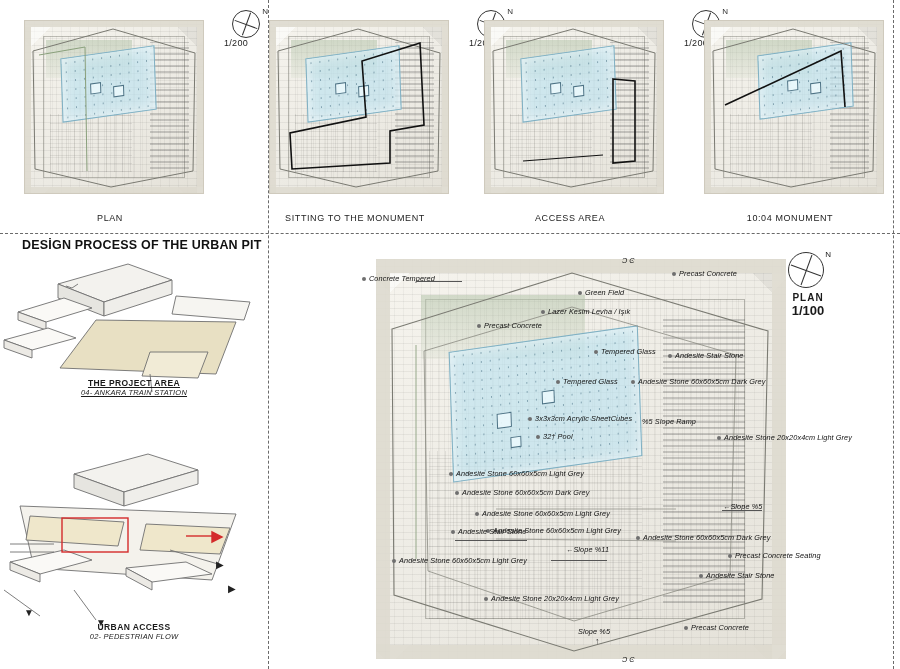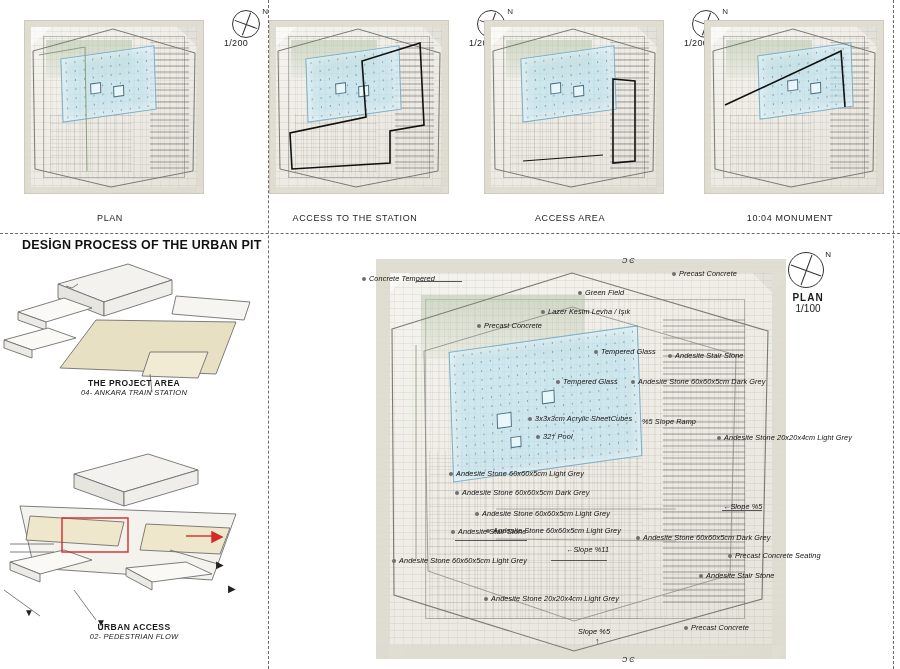--- a/index.html
+++ b/index.html
@@ -119,21 +119,21 @@
 
   
   .rightpane{position:absolute;left:270px;top:234px;width:630px;height:435px;}
   .bigplan{
     position:absolute;left:106px;top:25px;width:410px;height:400px;
   }
   .plan-label{
     position:absolute;right:52px;top:58px;text-align:center;width:80px;
   }
   .plan-label .pl1{font-size:10px;font-weight:bold;letter-spacing:1px;}
-  .plan-label .pl2{font-size:10px;}
+  .plan-label .pl2{font-size:13px;font-weight:bold;}
   .northbig{position:absolute;right:72px;top:18px;width:40px;height:40px;}
   .northbig .nb{
     position:absolute;left:0;top:0;width:34px;height:34px;border-radius:50%;border:1px solid #333;
   }
   .northbig .nb:before,.northbig .nb:after{content:"";position:absolute;background:#333;}
   .northbig .nb:before{left:50%;top:1px;width:1px;height:32px;margin-left:-.5px;transform:rotate(20deg);}
   .northbig .nb:after{left:1px;top:50%;height:1px;width:32px;margin-top:-.5px;transform:rotate(20deg);}
   .northbig .nlab{position:absolute;right:-8px;top:-3px;font-size:8px;}
 
   
@@ -205,21 +205,21 @@
           <polygon points="8,30 88,8 170,32 168,150 86,166 10,148" fill="none" stroke="#7a7a72" stroke-width="1"></polygon>
           <path d="M150,22 L92,40 L96,96 L20,112 L22,148 L120,142 L120,110 L154,104 Z" fill="none" stroke="#111" stroke-width="1.6"></path>
         </svg>
       </div>
       <div class="northwrap" style="left:222px;">
         <div class="north">
             <span class="nlabel">N</span>
           </div>
       </div>
       <div class="scale" style="left:214px;">1/200</div>
-      <div class="caption">ACCESS TO THE STATION</div>
+      <div class="caption">SITTING TO THE MONUMENT</div>
     </div>
 
     <div class="plate" style="left:470px;">
       <div class="frame">
         <div class="site">
           <div class="pave"></div>
             <div class="bevel"></div>
             <div class="inner"></div>
           <div class="grass"></div>
             <div class="grid"></div>
@@ -287,21 +287,21 @@
           <polygon points="18,56 64,42 92,52 46,66" fill="#faf9f6"></polygon>
           <polygon points="18,56 46,66 46,74 18,64" fill="#eceae5"></polygon>
           <polygon points="4,84 48,72 76,82 32,94" fill="#faf9f6"></polygon>
           <polygon points="4,84 32,94 32,102 4,92" fill="#eceae5"></polygon>
           <polygon points="96,64 236,66 216,118 60,112" fill="#e8e0c3"></polygon>
           <polygon points="150,96 208,96 198,122 142,120" fill="#f1ebd6"></polygon>
           <polygon points="176,40 250,46 244,64 172,58" fill="#f6f5f1"></polygon>
           <polyline points="150,118 152,136"></polyline>
         </g>
       </svg>
-      <div class="axo-cap" style="top:122px;">
+      <div class="axo-cap" style="top:122px;text-decoration:underline;">
         <div class="t1">THE PROJECT AREA</div>
         <div class="t2">04- ANKARA TRAIN STATION</div>
       </div>
     </div>
 
     <div class="axowrap" style="top:220px;height:200px;">
       <svg width="268" height="200" viewBox="0 0 268 200">
         <g stroke="#6f6f6f" fill="none" stroke-width="0.9">
           <polygon points="74,34 148,14 198,30 124,52" fill="#f3f2ee"></polygon>
           <polygon points="74,34 124,52 124,66 74,48" fill="#e6e5e0"></polygon>

